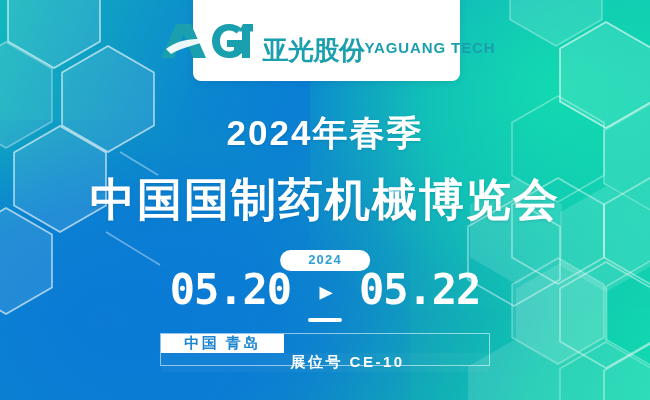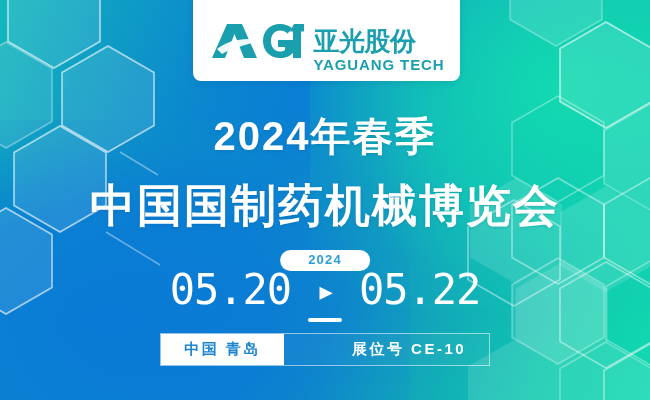--- a/index.html
+++ b/index.html
@@ -67,21 +67,20 @@
     display: flex;
     align-items: center;
     justify-content: center;
     gap: 9px;
     padding-top: 14px;
     box-sizing: border-box;
   }
   #logo-mark { flex: 0 0 auto; }
   #logo-words {
     display: flex;
-    flex-direction: column;
     align-items: flex-start;
     margin-top: 18px;
   }
   #logo-cn {
     font-size: 26px;
     font-weight: bold;
     color: #1a9fae;
     letter-spacing: -0.5px;
     line-height: 1;
     white-space: nowrap;
@@ -97,21 +96,21 @@
   }
 
   
   #headline {
     position: absolute;
     left: 0; right: 0;
     top: 112px;
     text-align: center;
   }
   #title-line1 {
-    font-size: 40px;
+    font-size: 35px;
     font-weight: bold;
     color: #ffffff;
     letter-spacing: 2px;
     line-height: 1.22;
     text-shadow: 0 1px 3px rgba(0,60,110,0.18);
   }
   #title-line2 {
     font-size: 45px;
     font-weight: bold;
     color: #ffffff;
@@ -138,21 +137,21 @@
   }
 
   
   #dates {
     position: absolute;
     left: 0; right: 0;
     top: 269px;
     text-align: center;
     color: #ffffff;
     font-family: "DejaVu Sans Mono", "Liberation Mono", monospace;
-    font-weight: normal;
+    font-weight: bold;
     font-size: 42px;
     letter-spacing: -1px;
     line-height: 1;
     white-space: nowrap;
   }
   #dates .arrow {
     font-size: 22px;
     vertical-align: 5px;
     margin: 0 2px 0 4px;
     letter-spacing: 0;
@@ -171,20 +170,21 @@
   
   #bottom-bar {
     position: absolute;
     left: 160px;
     top: 333px;
     width: 330px;
     height: 33px;
     display: flex;
     box-sizing: border-box;
     border: 1px solid rgba(255,255,255,0.55);
+    flex-direction: column;
   }
   #bar-city {
     width: 123px;
     background: #ffffff;
     color: #1e86d0;
     font-size: 15px;
     font-weight: bold;
     letter-spacing: 2.5px;
     display: flex;
     align-items: center;

